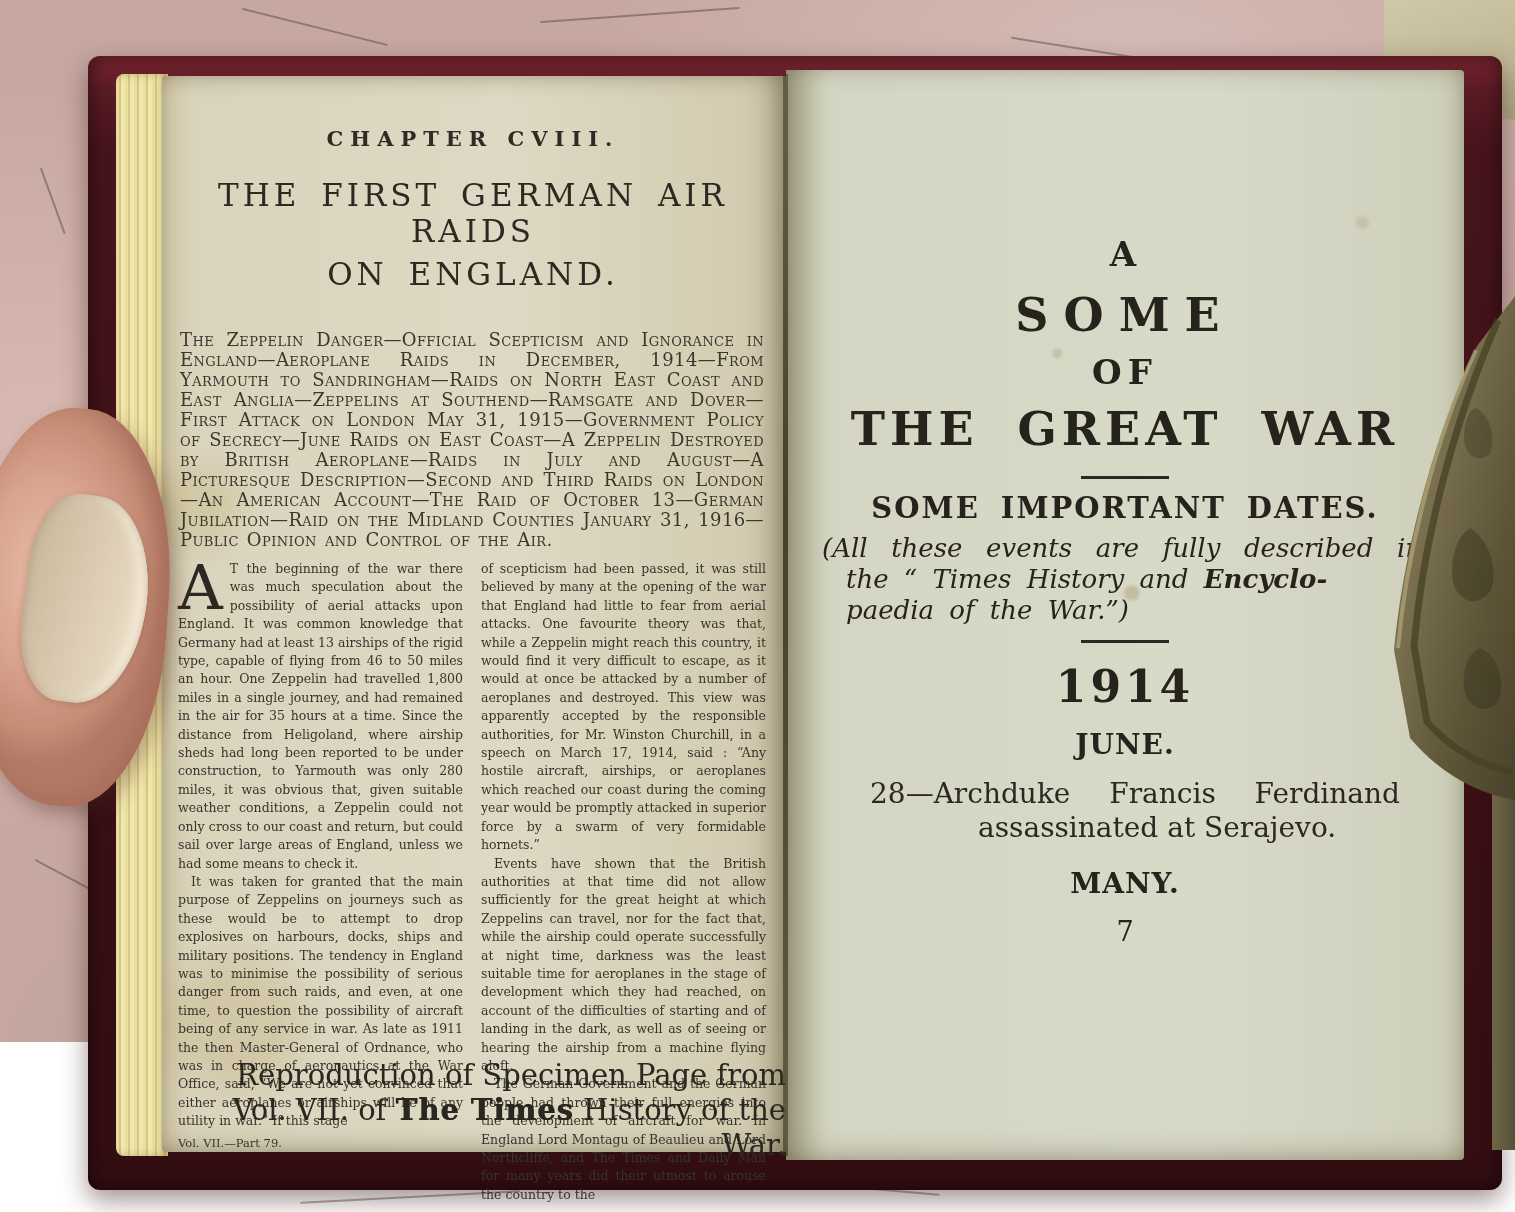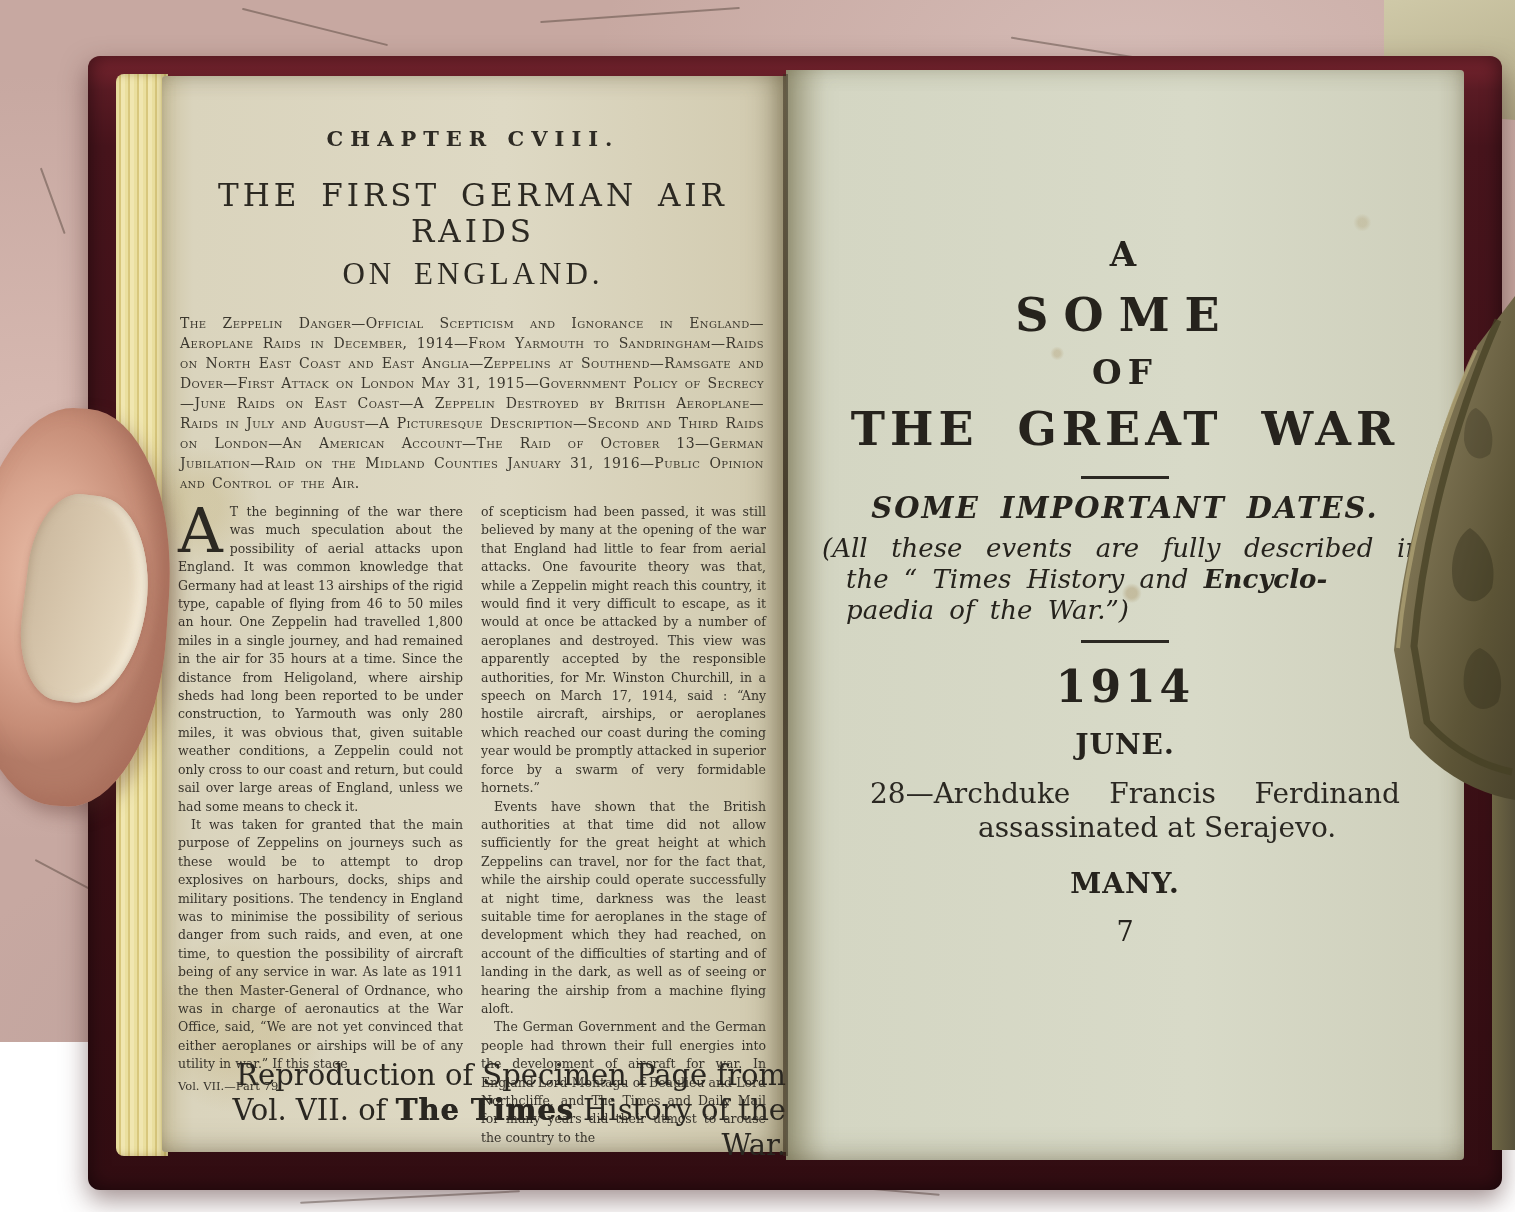--- a/index.html
+++ b/index.html
@@ -53,43 +53,43 @@
     box-shadow:inset 32px 0 34px -20px rgba(90,85,55,.55),
                inset -14px 0 22px -16px rgba(95,85,60,.4),
                inset 0 -22px 30px -22px rgba(95,85,55,.45),
                inset 0 14px 24px -20px rgba(95,85,55,.35);}
   .crease{position:absolute;left:783px;top:74px;width:5px;height:1082px;
     background:linear-gradient(180deg,rgba(55,45,30,.5),rgba(45,35,22,.75) 40%,rgba(55,45,30,.55));}
   
   .lp-inner{position:absolute;inset:0;padding:50px 14px 0 12px;box-sizing:border-box;}
   .chapter{text-align:center;font-weight:bold;font-size:21px;letter-spacing:7px;color:#2e2b24;}
   .lp-title{text-align:center;font-size:31px;letter-spacing:4px;word-spacing:7px;color:#2c2922;margin-top:26px;}
-  .lp-title2{margin-top:7px;font-family:Liberation Serif, serif;}
-  .synopsis{margin-top:21px;padding:0 8px 0 6px;font-variant:small-caps;
-    font-size:14px;line-height:20px;text-align:justify;letter-spacing:.4px;word-spacing:2px;color:#3b372e;}
+  .lp-title2{margin-top:7px;}
+  .synopsis{margin-top:38px;padding:0 8px 0 6px;font-variant:small-caps;
+    font-size:18px;line-height:20px;text-align:justify;letter-spacing:.4px;word-spacing:2px;color:#3b372e;}
   .cols{display:flex;gap:18px;margin-top:10px;padding:0 6px 0 4px;}
   .col{width:50%;font-size:12.5px;line-height:18.4px;text-align:justify;color:#38342c;}
   .para{margin:0;}
   .para.indent{text-indent:13px;}
   .dropcap{float:left;font-size:62px;line-height:50px;padding:3px 7px 0 0;color:#2c2922;}
   .footline{margin-top:3px;font-size:11.5px;text-align:left;}
   .caption{position:absolute;left:0;right:0;top:982px;text-align:right;
     font-size:29px;line-height:35px;color:#2a2721;}
   .blackletter{font-weight:bold;letter-spacing:1px;text-shadow:.6px 0 0 currentColor;}
   
   .rp-inner{position:absolute;inset:0;padding:164px 30px 0 30px;box-sizing:border-box;
     text-align:center;color:#26231d;}
   .rp-title{font-weight:bold;}
   .t-small{font-size:34px;letter-spacing:4px;}
   .t-big{font-size:46px;letter-spacing:15px;margin-top:14px;}
   .t-big2{font-size:46px;letter-spacing:5px;word-spacing:18px;margin-top:10px;text-align:center;}
   .t-of{margin-top:10px;letter-spacing:6px;}
   .rule{width:88px;height:3px;background:#2b2822;margin:20px auto 0;}
   .rule2{margin-top:14px;}
-  .dates-heading{margin-top:12px;font-size:29px;font-weight:bold;letter-spacing:2px;word-spacing:9px;font-style:italic;}
+  .dates-heading{margin-top:12px;font-size:29px;font-weight:bold;letter-spacing:2px;word-spacing:9px;}
   .note{margin-top:8px;padding:0 12px 0 6px;font-style:italic;font-size:26px;line-height:31px;
     text-align:left;word-spacing:7px;}
   .nl-first{text-align:justify;text-align-last:justify;}
   .nl-cont{padding-left:24px;}
   .note-bold{font-weight:bold;}
   .year{margin-top:18px;font-size:44px;font-weight:bold;letter-spacing:4px;}
   .month{margin-top:16px;font-size:28px;font-weight:bold;letter-spacing:1px;}
   .month-2{margin-top:22px;}
   .entries{padding:0 34px 0 54px;font-size:28px;line-height:34px;text-align:left;color:#2b2822;}
   .entry{margin-top:16px;}

